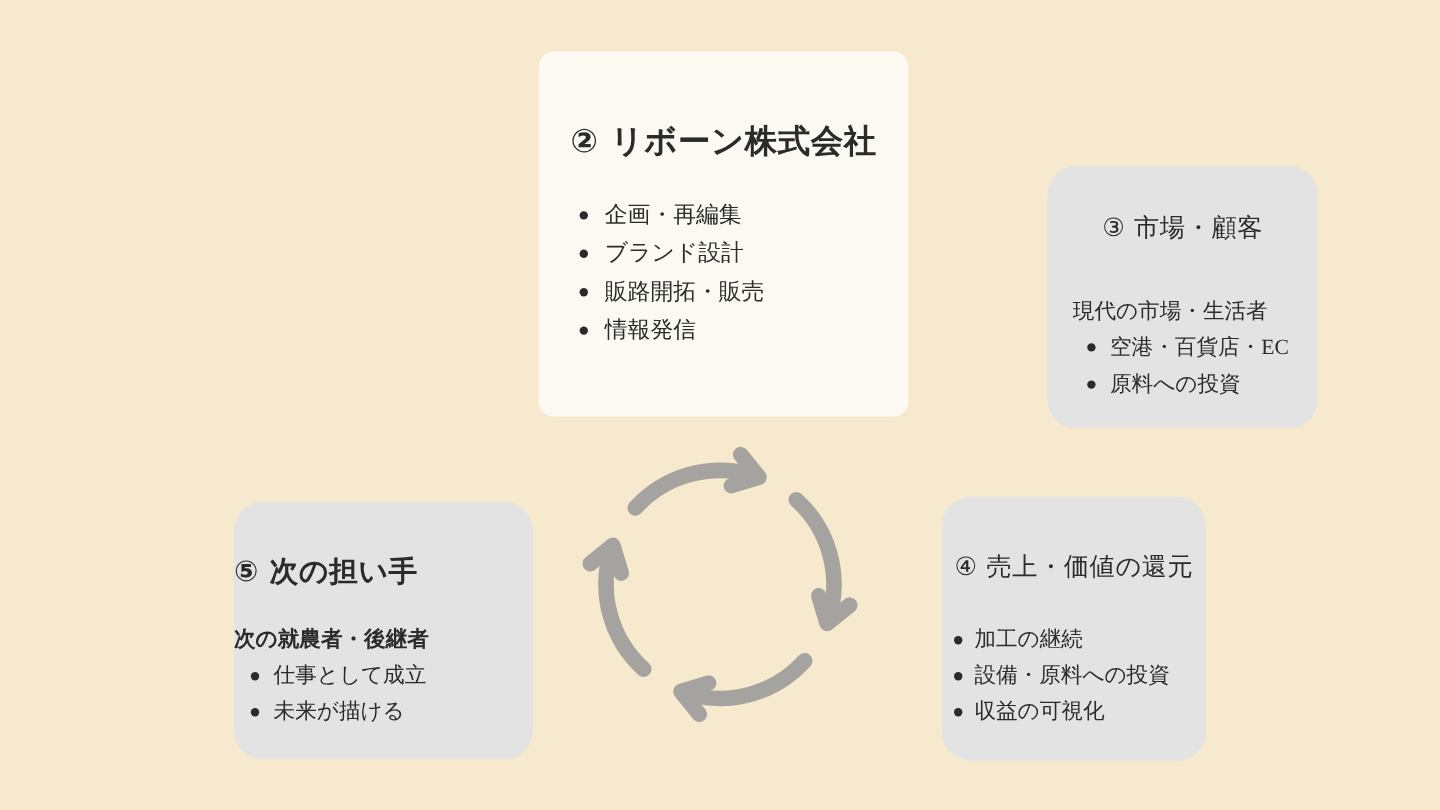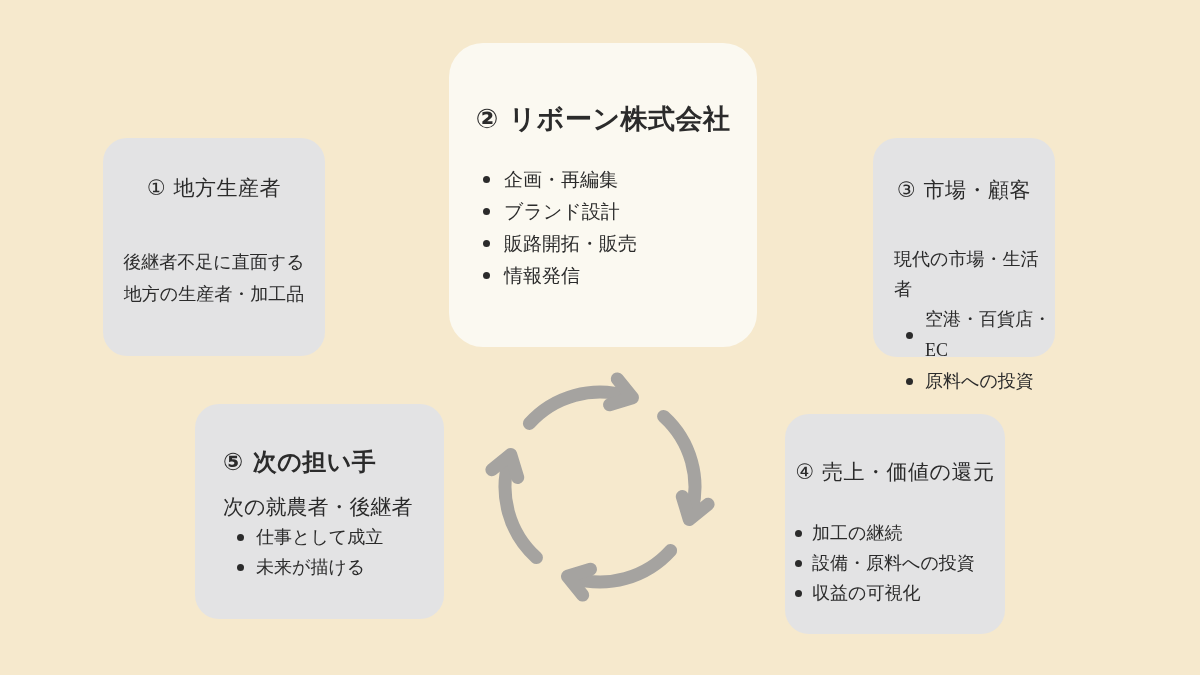--- a/index.html
+++ b/index.html
@@ -46,70 +46,63 @@
     border-radius:50%;
     background:var(--text);
   }
 
   
   .card--producer{left:103px;top:138px;width:222px;height:218px;text-align:center;}
   .card--producer .card-title{margin-top:36px;}
   .card--producer .body-text{margin-top:44px;}
 
   
-  .card--company{left:449px;top:43px;width:308px;height:304px;}
+  .card--company{left:449px;top:43px;width:308px;height:304px;border-radius:12px;}
   .card--company .card-title{margin-top:58px;text-align:center;}
   .card--company ul.bullets{margin-top:26px;padding-left:32px;}
   .card--company ul.bullets li{font-size:19px;line-height:32px;padding-left:23px;}
 
   
-  .card--market{left:873px;top:138px;width:182px;height:219px;}
+  .card--market{left:873px;top:138px;width:225px;height:219px;}
   .card--market .card-title{margin-top:38px;text-align:center;}
   .card--market .content{padding-left:21px;margin-top:40px;font-family:Liberation Serif, serif;}
   .card--market .lead{font-size:18px;line-height:30px;}
   .card--market ul.bullets{margin-left:10px;}
   .card--market ul.bullets li{line-height:31px;}
 
   
   .card--returns{left:785px;top:414px;width:220px;height:220px;}
   .card--returns .card-title{margin-top:44px;text-align:center;}
   .card--returns ul.bullets{margin-top:32px;padding-left:8px;}
   .card--returns ul.bullets li{padding-left:19px;}
 
   
-  .card--successors{left:195px;top:404px;width:249px;height:215px;padding-left:28px;}
+  .card--successors{left:195px;top:418px;width:249px;height:215px;}
   .card--successors .card-title{margin-top:42px;}
-  .card--successors .lead{margin-top:14px;font-size:21px;line-height:30px;}
+  .card--successors .lead{margin-top:26px;font-size:18px;line-height:30px;font-weight:bold;}
   .card--successors ul.bullets{margin-left:12px;}
 
   .cycle{
     position:absolute;
     left:480px;top:367px;
     width:240px;height:240px;
   }
   .cycle path{
     fill:none;
     stroke:var(--arrow);
     stroke-width:13;
     stroke-linecap:round;
     stroke-linejoin:round;
   }
 </style>
 </head>
 <body>
 
 <div class="canvas">
 
-  <div class="card card--producer">
-    <div class="card-title">① 地方生産者</div>
-    <div class="body-text">
-      <div>後継者不足に直面する</div>
-      <div>地方の生産者・加工品</div>
-    </div>
-  </div>
 
   <div class="card card--highlight card--company">
     <div class="card-title card-title--big">② リボーン株式会社</div>
     <ul class="bullets">
       <li>企画・再編集</li>
       <li>ブランド設計</li>
       <li>販路開拓・販売</li>
       <li>情報発信</li>
     </ul>
   </div>

